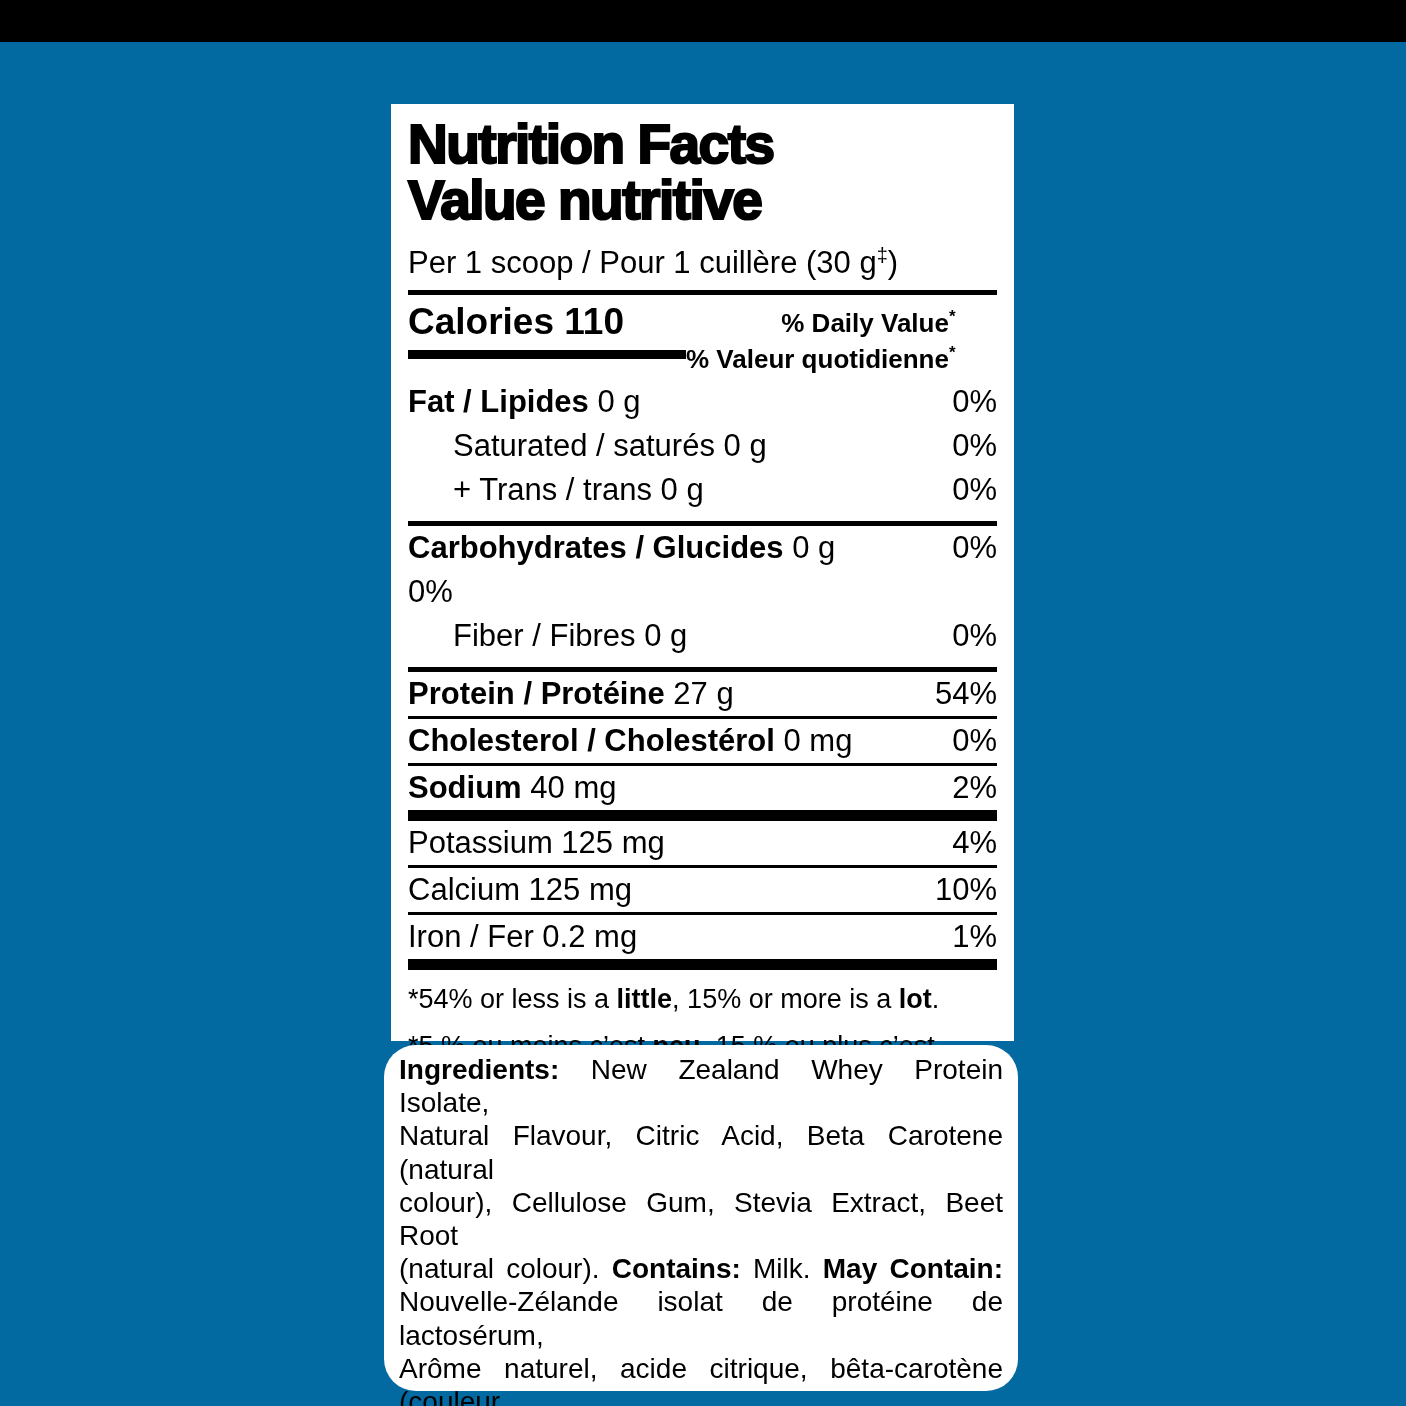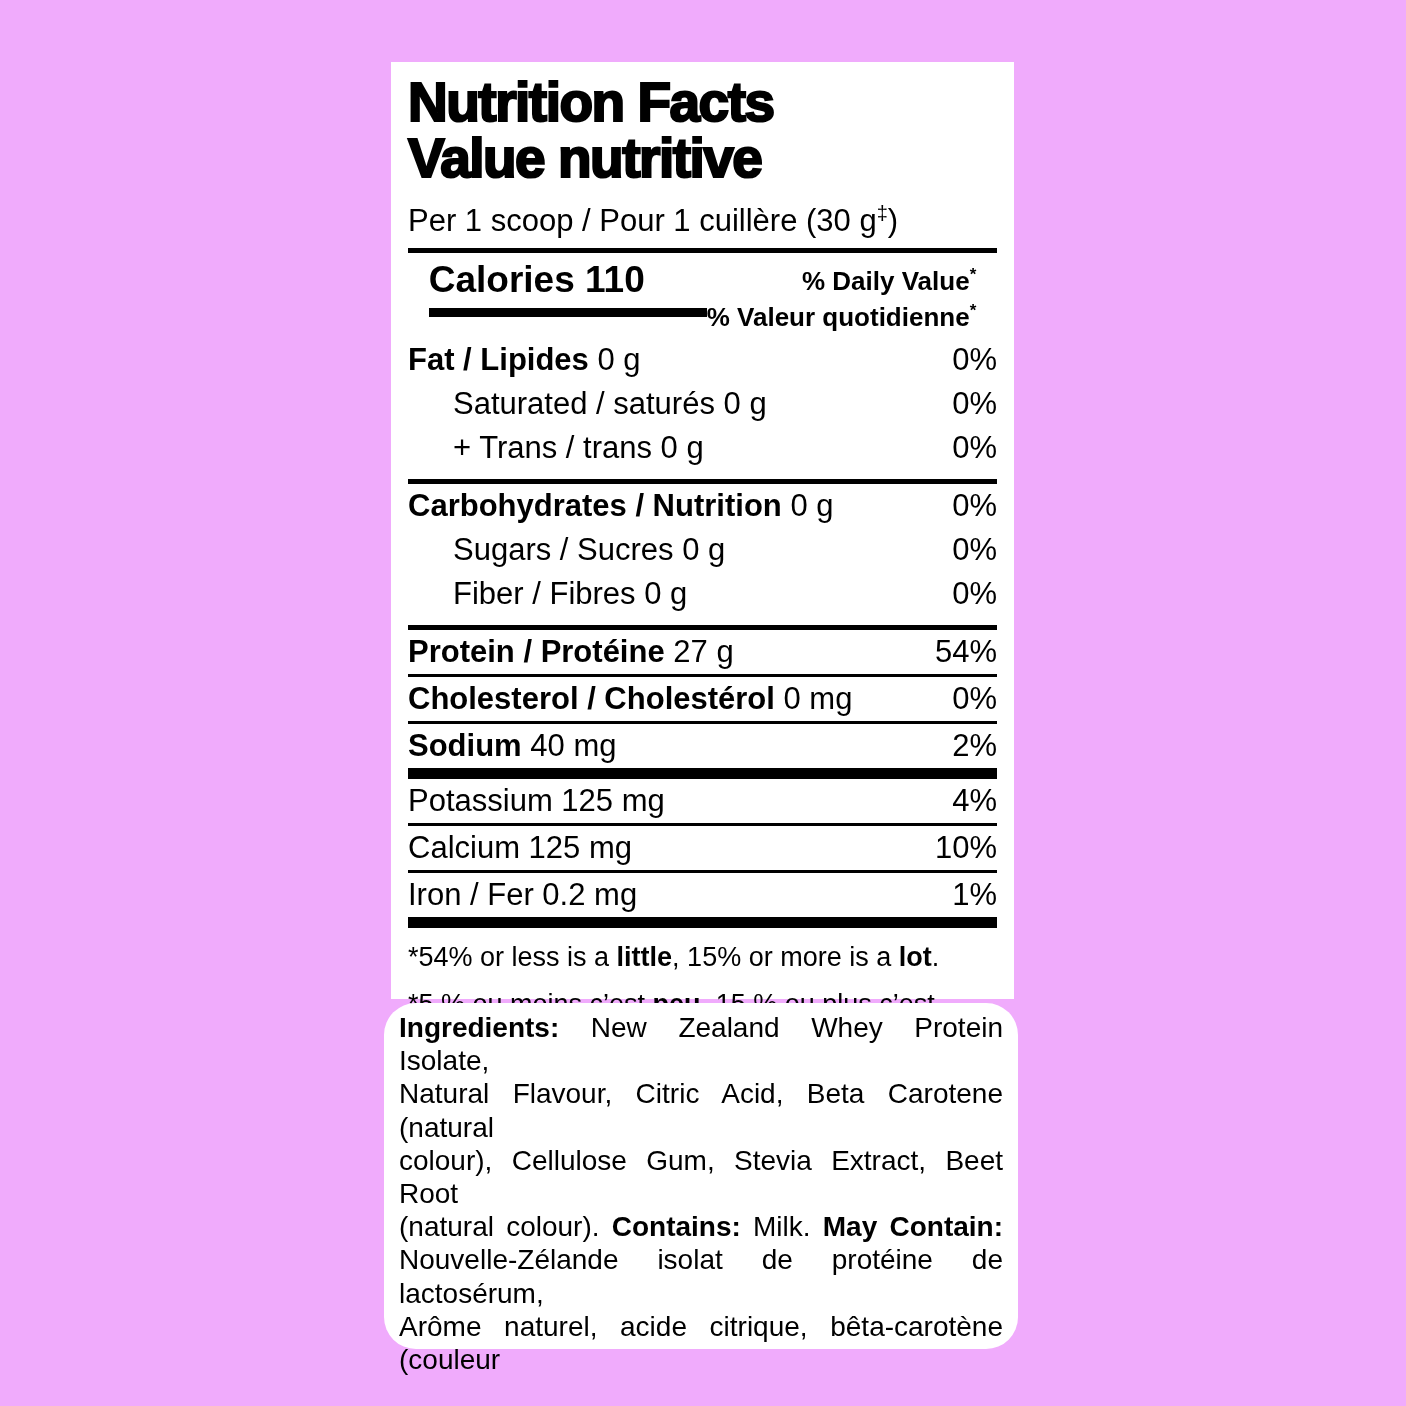--- a/index.html
+++ b/index.html
@@ -1,31 +1,31 @@
 <!DOCTYPE html>
 <html><head>
 <meta charset="utf-8">
 <style>
   html,body{margin:0;padding:0;}
   body{background:#000;width:1406px;height:1406px;position:relative;overflow:hidden;
        font-family:"Liberation Sans", sans-serif;color:#000;}
-  .stage{position:absolute;inset:0;background:#f0abfc;}
+  .stage{position:absolute;inset:0;background:#0369a1;margin-top:42px;}
 
   
   .nf-panel{position:absolute;left:391px;top:62px;width:623px;height:937px;
             background:#fff;box-sizing:border-box;padding:12px 17px 10px 17px;}
   .nf-title{font-weight:bold;font-size:55px;line-height:56px;letter-spacing:-1.5px;
             -webkit-text-stroke:2.2px #000;white-space:nowrap;}
   .nf-serving{font-size:31px;line-height:36px;margin-top:9px;}
   .nf-serving sup{font-size:20px;}
   .rule-md{height:5px;background:#000;margin-top:9px;}
   .rule-thin{height:3px;background:#000;}
   .rule-thick{height:11px;background:#000;}
 
-  .cal-block{display:flex;justify-content:center;align-items:flex-start;margin-top:5px;}
+  .cal-block{display:flex;justify-content:flex-start;align-items:flex-start;margin-top:5px;}
   .cal-left{font-size:37px;font-weight:bold;line-height:44px;}
   .cal-bar{width:278px;height:9px;background:#000;margin-top:6px;}
   .dv-head{text-align:right;font-size:26px;font-weight:bold;line-height:30px;margin-top:2px;}
   .dv-head sup{font-size:17px;}
 
   .nrows{margin-top:6px;}
   .nrow{display:flex;justify-content:space-between;align-items:baseline;
         font-size:31px;line-height:33px;padding:5px 0 6px 0;}
   .nrow.indent .nlabel{padding-left:45px;}
   .nlabel b{font-weight:bold;}
@@ -73,25 +73,24 @@
         <div class="nrow indent">
           <div class="nlabel">Saturated / saturés 0 g</div>
           <div class="ndv">0%</div>
         </div>
         <div class="nrow indent">
           <div class="nlabel">+ Trans / trans 0 g</div>
           <div class="ndv">0%</div>
         </div>
         <div class="rule-md"></div>
         <div class="nrow">
-          <div class="nlabel"><b>Carbohydrates / Nutrition</b> 0 g</div>
+          <div class="nlabel"><b>Carbohydrates / Glucides</b> 0 g</div>
           <div class="ndv">0%</div>
         </div>
         <div class="nrow indent">
-          <div class="nlabel">Sugars / Sucres 0 g</div>
           <div class="ndv">0%</div>
         </div>
         <div class="nrow indent">
           <div class="nlabel">Fiber / Fibres 0 g</div>
           <div class="ndv">0%</div>
         </div>
         <div class="rule-md"></div>
         <div class="nrow">
           <div class="nlabel"><b>Protein / Protéine</b> 27 g</div>
           <div class="ndv">54%</div>

